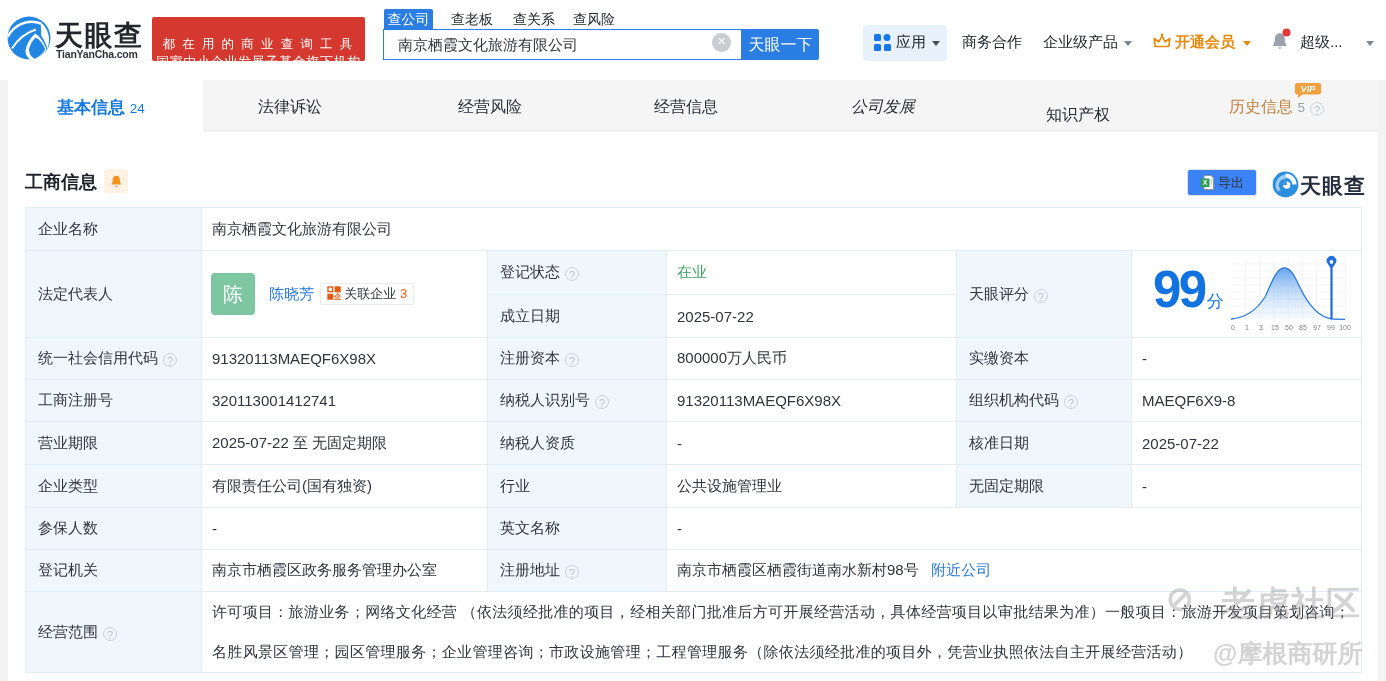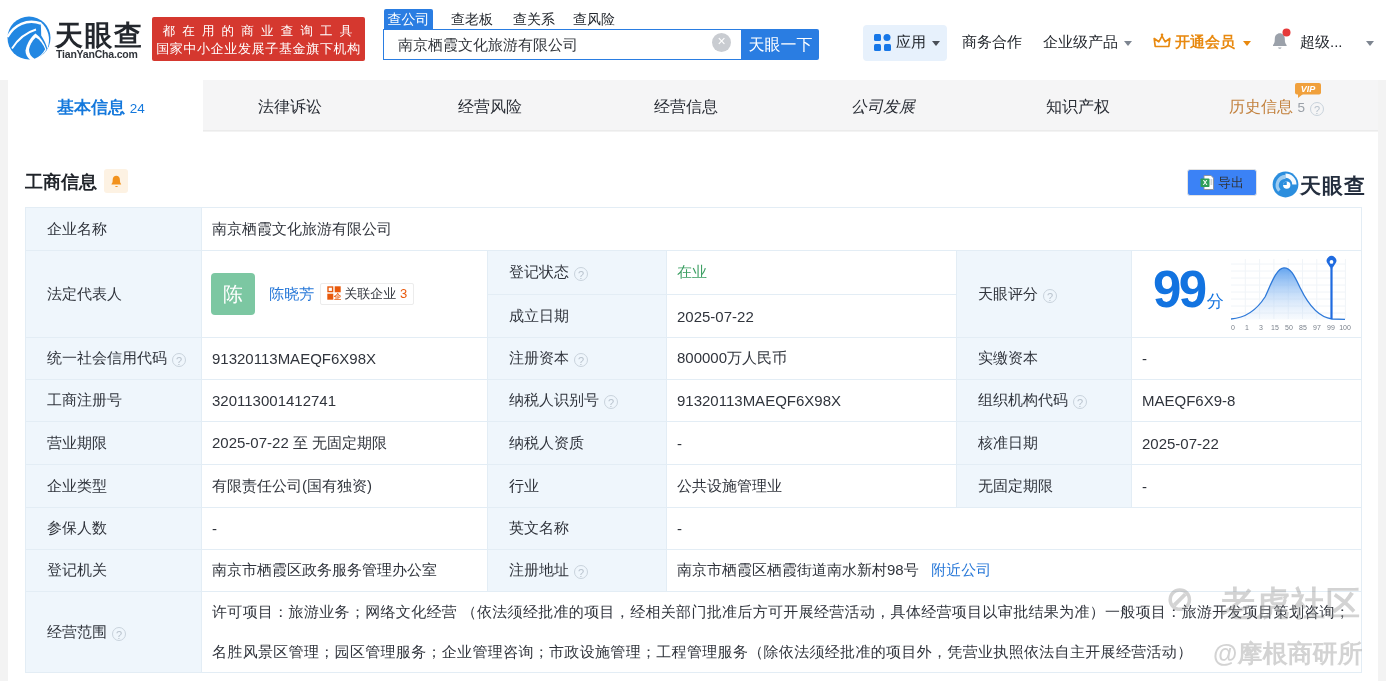--- a/index.html
+++ b/index.html
@@ -7,21 +7,21 @@
   font-family:"Liberation Sans", sans-serif; }
 .abs { position:absolute; }
 #page { position:relative; width:1386px; height:681px; }
 
 
 #header { position:absolute; left:0; top:0; width:1386px; height:80px; background:#fff; }
 #logo-circ { position:absolute; left:7px; top:16px; }
 #logo-txt { position:absolute; left:55px; top:17px; font-size:28px; font-weight:bold; color:#23272d; letter-spacing:1.5px; }
 #logo-sub { position:absolute; left:56px; top:48px; font-size:10.5px; font-weight:bold; color:#30343a; letter-spacing:-0.2px; }
 #redbox { position:absolute; left:152px; top:17px; width:213px; height:44px; background:#d5382f; border-radius:2px;
-  color:#fff; font-size:12.5px; text-align:center; padding-top:5px; line-height:18px; }
+  color:#fff; font-size:12.5px; text-align:center; padding-top:18px; line-height:18px; }
 #redbox .l1 { letter-spacing:7.2px; margin-left:5px; }
 #redbox .l2 { font-size:13px; letter-spacing:0.65px; }
 
 
 .stab { position:absolute; top:11px; font-size:14px; color:#23272d; }
 #stab1 { position:absolute; left:384px; top:9px; width:49px; height:20px; background:#2a7de2; color:#fff; text-align:center; line-height:20px;
   border-radius:2px 2px 0 0; font-size:14px; }
 #searchbox { position:absolute; left:383px; top:29px; width:359px; height:31px; background:#fff; border:1px solid #2a7de2; border-radius:0;
   font-size:15px; color:#30343a; line-height:29px; padding-left:14px; }
 #clearbtn { position:absolute; left:712px; top:33px; width:19px; height:19px; border-radius:50%; background:#c9ccd1; color:#fff; text-align:center; line-height:17px; font-size:14px; }
@@ -44,21 +44,21 @@
 #sect-title { position:absolute; left:25px; top:170px; font-size:18px; font-weight:bold; color:#1f2329; }
 #bellchip { position:absolute; left:104px; top:169px; width:24px; height:24px; background:#fdf2e3; border-radius:3px; }
 #exportbtn { position:absolute; left:1187px; top:169px; width:70px; height:27px; border:1px solid #e3e3e3; border-radius:3px; background:#3b82f6;
   font-size:13px; color:#30343a; line-height:25px; text-align:center; }
 #wlogo-txt { position:absolute; left:1300px; top:172px; font-size:21px; font-weight:bold; color:#242e3e; letter-spacing:1px; }
 
 
 #tbl { position:absolute; left:25px; top:207px; width:1336px; border-collapse:collapse; table-layout:fixed;
   font-size:15px; color:#30343c; }
 #tbl td { border:1px solid #e3edf5; padding:0 0 0 10px; height:42px; }
-#tbl td.lb { background:#eff6fc; padding-left:21px; }
+#tbl td.lb { background:#eff6fc; padding-left:12px; }
 #tbl td.half { height:43px; }
 .qm { display:inline-block; width:14px; height:14px; border:1px solid #c9d3dc; border-radius:50%; color:#b9c3cd;
   font-size:11px; line-height:14px; text-align:center; margin-left:5px; vertical-align:-2px; font-weight:normal; }
 a.blue { color:#2878d8; text-decoration:none; }
 
 
 .wm { position:absolute; color:rgba(145,145,145,0.4); font-weight:bold; }
 </style>
 </head>
 <body>
@@ -116,21 +116,21 @@
     <div class="caret" style="left:1366px; top:41px;"></div>
   </div>
 
   <div id="tabbar"></div>
   <div id="activetab"></div>
   <div class="tab" style="left:57px; color:#1478dc; font-weight:bold; font-size:17px; top:96px;">基本信息 <span style="font-weight:normal;font-size:13.5px;">24</span></div>
   <div class="tab" style="left:258px;">法律诉讼</div>
   <div class="tab" style="left:458px;">经营风险</div>
   <div class="tab" style="left:654px;">经营信息</div>
   <div class="tab" style="left:851px;font-style:italic;">公司发展</div>
-  <div class="tab" style="left:1046px;">知识产权</div>
+  <div class="tab" style="left:1046px;margin-top:8px;">知识产权</div>
   <div class="tab" style="left:1229px; color:#c2813d;">历史信息 <span style="color:#9aa0a8;font-size:13.5px;">5</span><span class="qm">?</span></div>
   <svg class="abs" style="left:1295px;top:83px" width="26" height="16" viewBox="0 0 26 16">
     <rect x="0" y="0" width="26" height="11.5" rx="2" fill="#f0a03c"></rect>
     <path d="M3 11 L3 15 L8 11 Z" fill="#f0a03c"></path>
     <text x="13" y="9.3" font-size="9" font-style="italic" font-weight="bold" fill="#fff" text-anchor="middle">VIP</text>
   </svg>
 
   <div id="card"></div>
   <div id="sect-title">工商信息</div>
   <div id="bellchip"></div>

